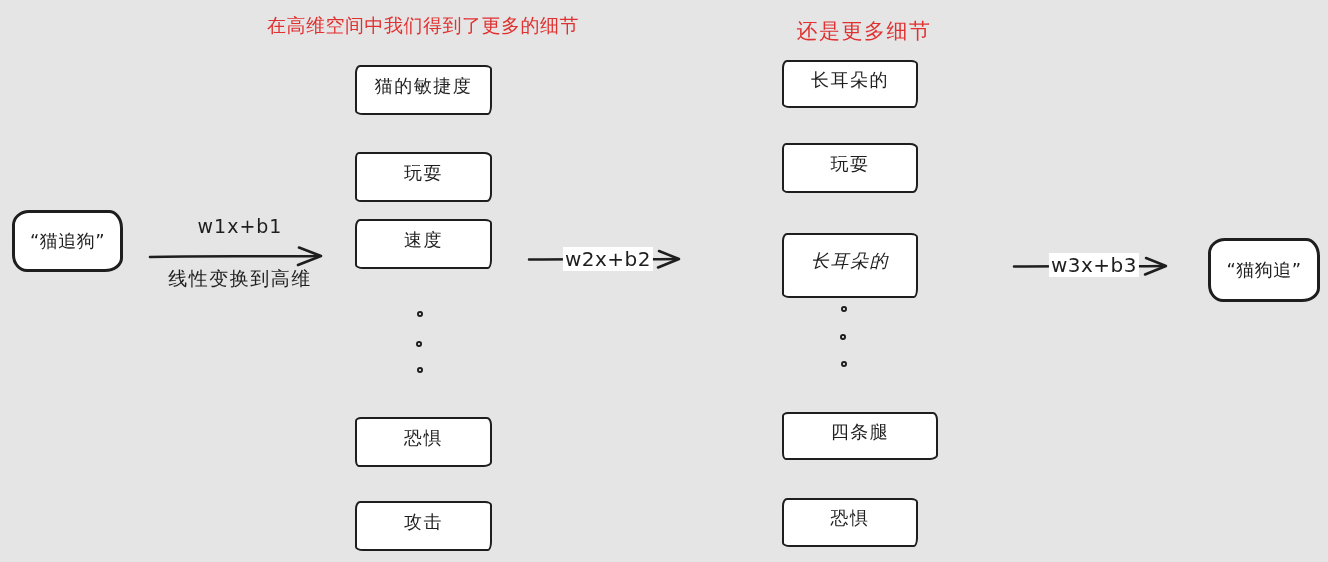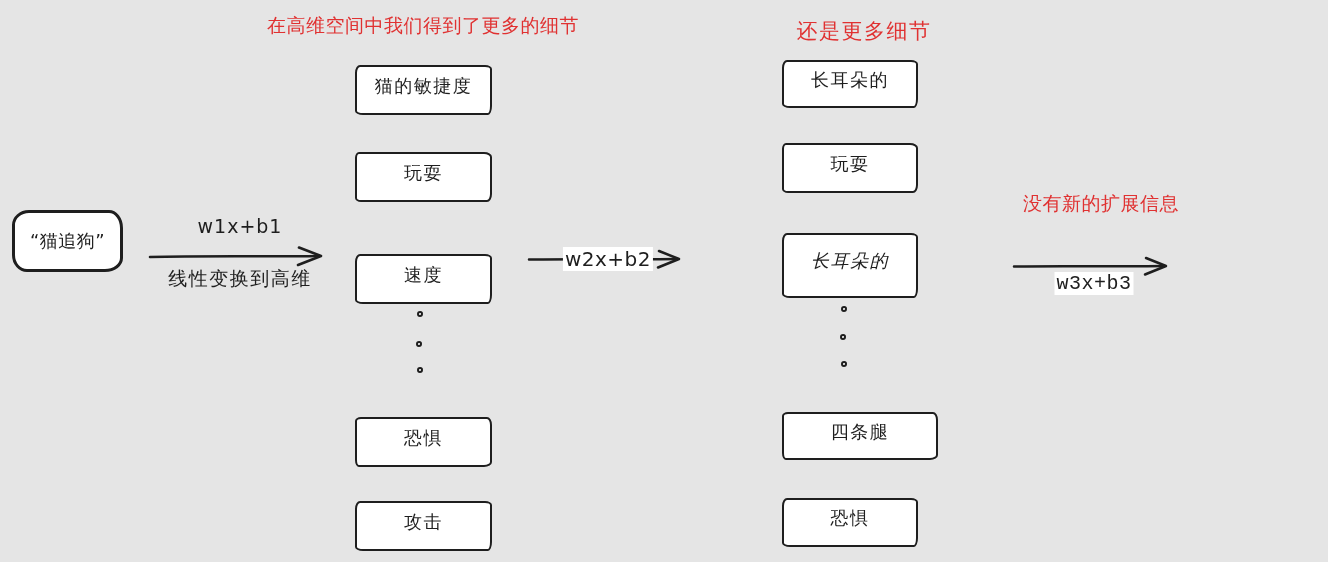--- a/index.html
+++ b/index.html
@@ -42,40 +42,39 @@
   }
   .arrow-wrap{position:absolute;}
 </style>
 </head>
 <body>
 
 <div id="canvas">
 
   <div class="red-note" style="left:263px;top:13px;width:320px;font-size:19px;letter-spacing:0.5px;">在高维空间中我们得到了更多的细节</div>
   <div class="red-note" style="left:778px;top:17px;width:172px;font-size:21px;letter-spacing:1.5px;">还是更多细节</div>
-  <div class="red-note" style="left:1015px;top:191px;width:172px;font-size:19px;letter-spacing:0.5px;">没有新的扩展信息</div>
 
   <div class="sketch-node" style="left:12px;top:210px;width:111px;height:62px;">
     <span>“猫追狗”</span>
   </div>
 
   <div class="formula" style="left:148px;top:215px;width:184px;">w1x+b1</div>
   <svg class="arrow-svg" style="left:148px;top:242px;" width="186" height="28" viewBox="0 0 186 28">
     <path d="M2 15 C 55 13.6, 120 14.8, 171 14" fill="none" stroke="#1e1e1e" stroke-width="2.6" stroke-linecap="round"></path>
     <path d="M151 5.5 L173 14 L150 23" fill="none" stroke="#1e1e1e" stroke-width="2.6" stroke-linecap="round" stroke-linejoin="round"></path>
   </svg>
   <div class="formula" style="left:148px;top:266px;width:184px;letter-spacing:1.5px;">线性变换到高维</div>
 
   <div class="sketch-box" style="left:355px;top:65px;width:137px;height:50px;">
     <span>猫的敏捷度</span>
   </div>
   <div class="sketch-box" style="left:355px;top:152px;width:137px;height:50px;border-radius:4px 8px 5px 6px / 6px 5px 8px 4px;">
     <span>玩耍</span>
   </div>
-  <div class="sketch-box" style="left:355px;top:254px;width:137px;height:50px;align-items:center;">
+  <div class="sketch-box" style="left:355px;top:219px;width:137px;height:50px;align-items:center;">
     <span>速度</span>
   </div>
   <div class="dot" style="left:417px;top:311px;"></div>
   <div class="dot" style="left:416px;top:341px;"></div>
   <div class="dot" style="left:417px;top:367px;"></div>
   <div class="sketch-box" style="left:355px;top:417px;width:137px;height:50px;border-radius:6px 5px 8px 4px / 4px 8px 5px 7px;">
     <span>恐惧</span>
   </div>
   <div class="sketch-box" style="left:355px;top:501px;width:137px;height:50px;">
     <span>攻击</span>
@@ -106,17 +105,20 @@
   </div>
   <div class="sketch-box" style="left:782px;top:498px;width:136px;height:49px;">
     <span>恐惧</span>
   </div>
 
   <div class="arrow-wrap" style="left:1012px;top:252px;width:164px;height:28px;">
     <svg class="arrow-svg" style="left:0;top:0;" width="164" height="28" viewBox="0 0 164 28">
       <path d="M2 14.5 C 45 13.5, 108 14.8, 152 14" fill="none" stroke="#1e1e1e" stroke-width="2.5" stroke-linecap="round"></path>
       <path d="M134 6 L154 14 L133 22.5" fill="none" stroke="#1e1e1e" stroke-width="2.5" stroke-linecap="round" stroke-linejoin="round"></path>
     </svg>
-    <span class="arrow-inline-label" style="top:20px;font-family:Liberation Mono, monospace;">w3x+b3</span>
+    <span class="arrow-inline-label" style="top:1px;">w3x+b3</span>
   </div>
 
+  <div class="sketch-node" style="left:1208px;top:238px;width:112px;height:64px;">
+    <span>“猫狗追”</span>
+  </div>
 
 </div>
 
 </body></html>

